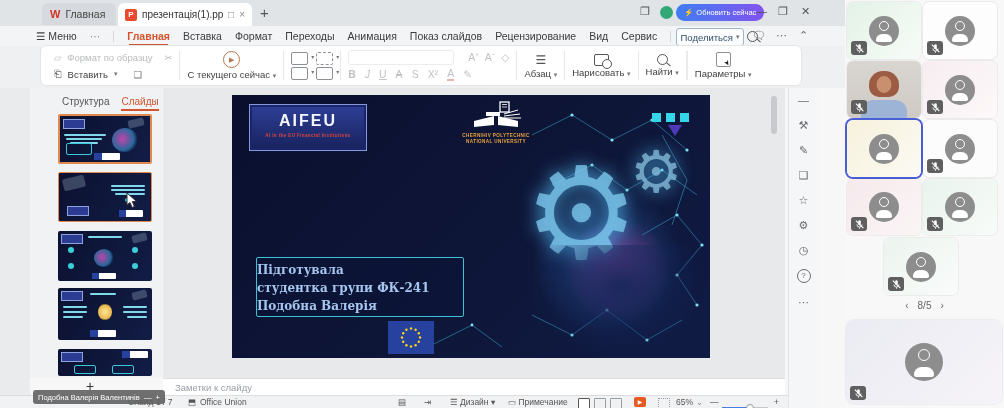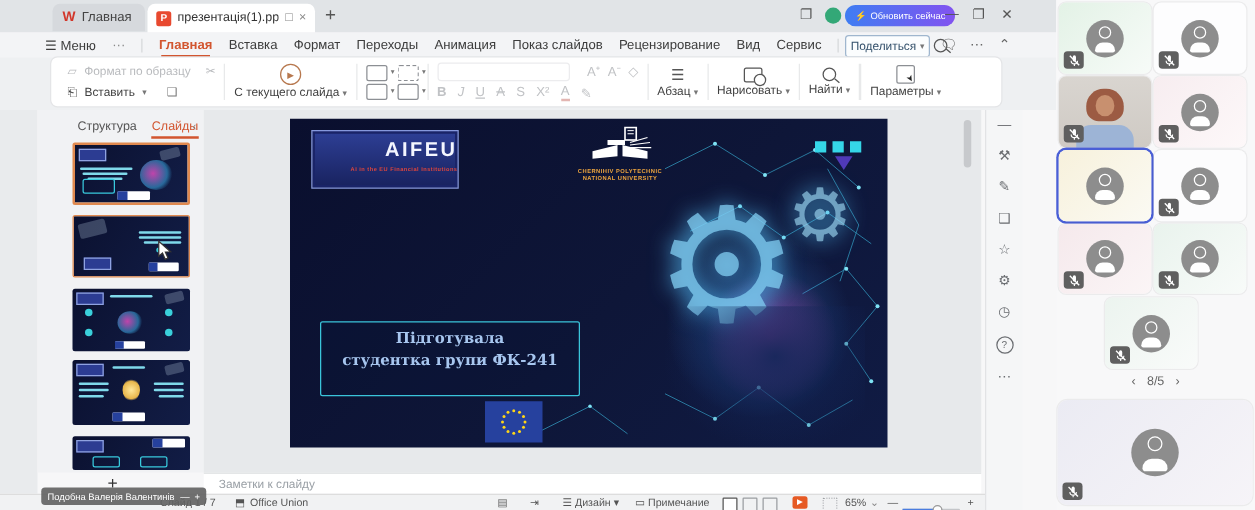--- a/index.html
+++ b/index.html
@@ -65,31 +65,31 @@
   .t-bar{background:#7fd9ea;height:1.5px;border-radius:1px;}
   .t-hand{background:rgba(150,165,190,.35);border-radius:2px;transform:rotate(-14deg);}
   .t-brain{background:radial-gradient(circle at 40% 45%,rgba(222,75,190,.85),rgba(60,170,230,.55) 55%,transparent 75%);border-radius:50%;}
   .t-dot{width:6px;height:6px;border-radius:50%;background:#3ad0db;}
   .t-bulb{background:radial-gradient(circle,#ffe79a,#e8b64c 60%,transparent 75%);border-radius:50%;}
   .addslide{left:86px;top:378px;font-size:14px;color:#333;}
   
   .editor{left:163px;top:88px;width:622px;height:290px;background:#e7e9eb;}
   .canvas{position:absolute;left:69px;top:7px;width:478px;height:263px;background:linear-gradient(135deg,#0a0f2e,#0e1638 55%,#101b44);overflow:hidden;}
   .escroll{position:absolute;right:8px;top:8px;width:6px;height:38px;background:#c7c9cc;border-radius:3px;}
-  .aifeubox{left:17px;top:9px;width:118px;height:47px;background:linear-gradient(#2e3f96,#18225e);border:1px solid #8698dd;box-shadow:inset 0 0 0 2px #1a2468;text-align:right;box-sizing:border-box;}
+  .aifeubox{left:17px;top:9px;width:118px;height:47px;background:linear-gradient(#2e3f96,#18225e);border:1px solid #8698dd;box-shadow:inset 0 0 0 2px #1a2468;text-align:center;box-sizing:border-box;}
   .aifeutxt{font-size:16px;font-weight:bold;color:#f4f6ff;letter-spacing:2px;margin-top:7px;}
   .aifeusub{font-size:4.5px;color:#e0453c;font-weight:bold;letter-spacing:.4px;margin-top:3px;}
   .unibox{left:216px;top:6px;width:96px;text-align:center;}
   .unitxt{font-size:4.6px;color:#eca43e;font-weight:bold;letter-spacing:.4px;line-height:6px;}
   .sq{width:9px;height:9px;background:#35d6e8;top:18px;}
   .tri{width:0;height:0;border-left:7px solid transparent;border-right:7px solid transparent;border-top:11px solid #5b40cf;top:30px;left:436px;opacity:.85;}
   .gear{font-family:"DejaVu Sans",sans-serif;color:rgba(130,205,242,.75);text-shadow:0 0 18px rgba(80,180,235,.9);line-height:1;}
   .glow{border-radius:50%;}
   .slidetitle{left:0;top:80px;width:330px;text-align:center;font-family:"DejaVu Serif",serif;font-style:italic;font-weight:bold;color:#9fe0f0;font-size:16px;line-height:23px;text-shadow:0 0 7px rgba(90,190,235,.55);}
-  .authorbox{left:24px;top:162px;width:208px;height:60px;border:1px solid #3ac4da;border-radius:2px;text-align:center;font-family:"DejaVu Serif",serif;font-weight:bold;color:#a7c6ef;font-size:12px;line-height:18px;padding-top:3px;box-sizing:border-box;background:rgba(10,20,55,.35);}
+  .authorbox{left:24px;top:162px;width:208px;height:60px;border:1px solid #3ac4da;border-radius:2px;text-align:left;font-family:"DejaVu Serif",serif;font-weight:bold;color:#a7c6ef;font-size:12px;line-height:18px;padding-top:3px;box-sizing:border-box;background:rgba(10,20,55,.35);}
   .eublock{left:156px;top:226px;height:33px;display:flex;}
   .euflag{width:46px;height:33px;background:#26419e;position:relative;}
   .eulabel{width:126px;height:33px;background:#fff;padding:3px 0 0 6px;box-sizing:border-box;font-size:9.5px;font-weight:bold;color:#23346e;line-height:12px;}
   
   .notesbar{left:163px;top:378px;width:622px;height:17px;background:#fff;border-top:1px solid #dcdee0;box-sizing:border-box;display:flex;align-items:center;padding-left:12px;color:#9aa0a6;font-size:9.5px;}
   .statusbar{left:0;top:395px;width:788px;height:13px;background:#f1f2f3;border-top:1px solid #ddd;box-sizing:border-box;font-size:8.5px;color:#555;}
   .sb{position:absolute;top:1px;}
   .vicon{display:inline-block;width:10px;height:9px;border:1px solid #9a9da1;border-radius:1px;vertical-align:middle;}
   .vicon.active{border-color:#555;background:#fff;}
   .playbtn{display:inline-block;width:12px;height:10px;background:#e65a24;border-radius:2px;color:#fff;font-size:6px;text-align:center;line-height:10px;vertical-align:middle;}
@@ -184,21 +184,21 @@
       <div class="rrow">
           <span>⎗</span>
           <span>Вставить</span>
           <span class="caret">▾</span>
           <span style="margin-left:10px;color:#777">❑</span>
         </div>
     </div>
     <div class="rdiv"></div>
     <div class="rg">
       <div class="playcirc">▶</div>
-      <div class="rlabel"><span>С текущего слайда</span> <span class="caret">▾</span></div>
+      <div class="rlabel"><span>С текущего сейчас</span> <span class="caret">▾</span></div>
     </div>
     <div class="rdiv"></div>
     <div class="rg">
       <div class="slgrid">
         <span class="slico"></span>
         <span class="slico" style="border-style:dashed;"></span>
         <span class="slico"></span>
         <span class="slico"></span>
       </div>
     </div>
@@ -390,20 +390,21 @@
 
       <div class="ab sq" style="left:420px;"></div>
       <div class="ab sq" style="left:434px;"></div>
       <div class="ab sq" style="left:448px;"></div>
       <div class="ab tri"></div>
 
 
       <div class="ab authorbox">
         <div>Підготувала</div>
         <div>студентка групи ФК-241</div>
+        <div>Подобна Валерія</div>
       </div>
 
       <div class="ab eublock">
         <div class="euflag">
           <svg width="46" height="33" viewBox="0 0 46 33">
             <g fill="#ffd617">
               <circle cx="23" cy="7.5" r="1.2"></circle>
                 <circle cx="27.6" cy="8.8" r="1.2"></circle>
                 <circle cx="30.8" cy="12.2" r="1.2"></circle>
               <circle cx="32" cy="16.5" r="1.2"></circle>

